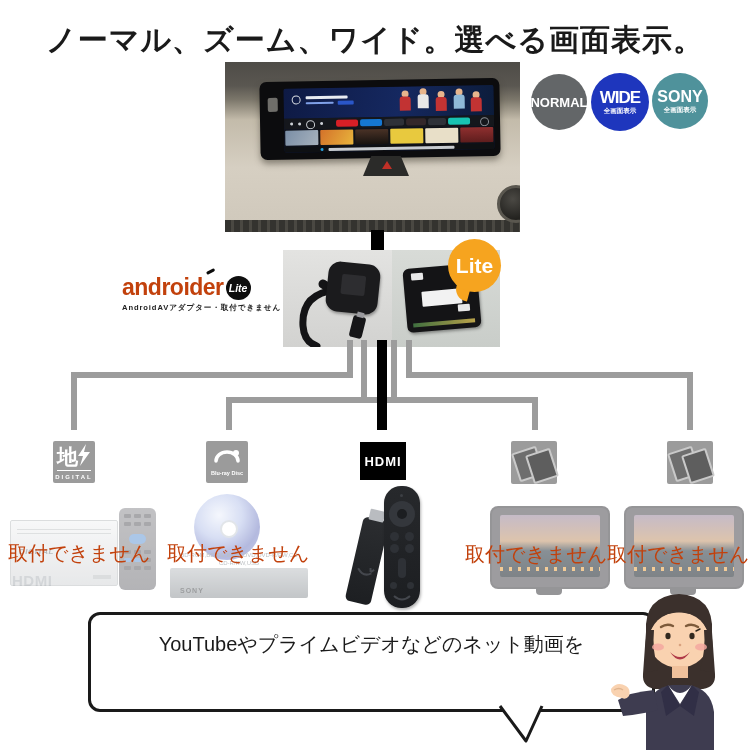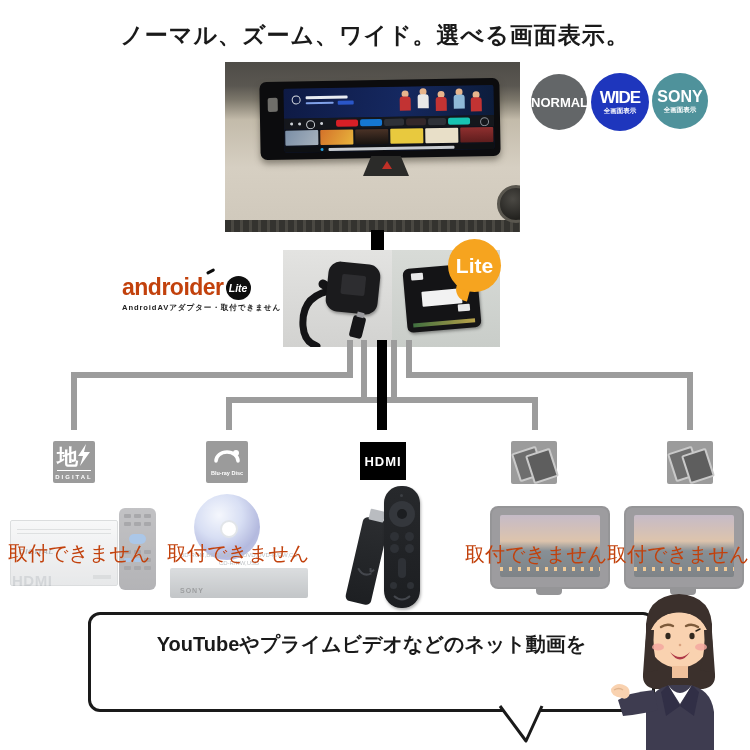--- a/index.html
+++ b/index.html
@@ -1,21 +1,21 @@
 <!DOCTYPE html>
 <html><head>
 <meta charset="utf-8">
 <style>
   html,body{margin:0;padding:0;background:#fff;}
   #stage{position:relative;width:750px;height:750px;background:#fff;overflow:hidden;
          font-family:"Liberation Sans","DejaVu Sans",sans-serif;color:#111;}
   .abs{position:absolute;}
 
   
-  #title{left:0;right:0;top:20px;text-align:center;font-size:23px;font-weight:bold;
+  #title{left:0;right:0;top:20px;text-align:center;font-size:30px;font-weight:bold;
          letter-spacing:1px;color:#1a1a1a;}
 
   
   #car{left:225px;top:62px;width:295px;height:170px;overflow:hidden;
        background:linear-gradient(#4e4c47 0%,#5a5751 14%,#7b766a 22%,#c3bbaa 34%,#d6cfc2 62%,#cfc8bb 100%);}
   #bezel{position:absolute;left:35px;top:18px;width:240px;height:78px;background:#0c0c0e;
          border-radius:7px;transform:rotate(-1deg);box-shadow:0 4px 6px rgba(60,55,45,.5);}
   #cam{position:absolute;left:8px;top:16px;width:10px;height:14px;background:#6f6e6a;border-radius:2px;}
   #scr{position:absolute;left:24px;top:7px;width:210px;height:64px;overflow:hidden;border-radius:2px;background:#0d1634;}
   .hero{position:absolute;left:0;top:0;width:210px;height:30px;
@@ -33,21 +33,21 @@
   #mount{position:absolute;left:138px;top:94px;width:46px;height:20px;background:#2b2b29;
          clip-path:polygon(18% 0,82% 0,100% 100%,0 100%);}
   #haz{position:absolute;left:19px;top:5px;width:0;height:0;border-left:5px solid transparent;
        border-right:5px solid transparent;border-bottom:8px solid #c03027;}
   #vents{position:absolute;left:0;top:158px;width:295px;height:12px;
          background:repeating-linear-gradient(90deg,#34332f 0 6px,#4a4842 6px 9px);}
   #engine{position:absolute;left:272px;top:123px;width:32px;height:32px;border-radius:50%;
           background:radial-gradient(circle at 40% 35%,#4b4944,#23221f 70%);border:3px solid #5a574f;}
 
   
-  .modebadge{border-radius:50%;color:#fff;display:flex;flex-direction:column;justify-content:center;text-align:center;}
+  .modebadge{border-radius:50%;color:#fff;display:flex;flex-direction:column;align-items:center;justify-content:center;text-align:center;}
   .modebadge .lab{font-weight:800;line-height:1;}
   .modebadge .sub{font-size:6.5px;font-weight:bold;margin-top:2px;line-height:1;}
   #badge-normal{left:531px;top:74px;width:56px;height:56px;background:#636668;}
   #badge-normal .lab{font-size:13px;}
   #badge-wide{left:591px;top:73px;width:58px;height:58px;background:#1e36bd;}
   #badge-wide .lab{font-size:17px;letter-spacing:-1px;}
   #badge-zoom{left:652px;top:73px;width:56px;height:56px;background:#4f929b;}
   #badge-zoom .lab{font-size:16px;}
 
   
@@ -142,21 +142,21 @@
   .hrlights{position:absolute;left:0;bottom:6px;width:100%;height:4px;
             background:repeating-linear-gradient(90deg,rgba(255,180,80,.9) 0 3px,rgba(40,50,60,0) 3px 9px);}
   .hrbase{position:absolute;left:44px;bottom:-8px;width:26px;height:8px;background:#4a494e;border-radius:0 0 4px 4px;}
   #hrmon1{left:490px;top:506px;}
   #hrmon2{left:624px;top:506px;}
 
   
   .status{font-size:20px;font-weight:500;color:#c2410c;z-index:5;white-space:nowrap;}
 
   
-  #bubble{left:88px;top:612px;width:561px;height:94px;background:#fff;border:3px solid #1a1a1a;border-radius:12px;z-index:1;font-weight:bold;}
+  #bubble{left:88px;top:612px;width:561px;height:94px;background:#fff;border:3px solid #1a1a1a;border-radius:12px;z-index:1;}
   #bubbletext{position:absolute;left:0;top:13px;width:100%;text-align:center;font-size:20px;line-height:33px;color:#1a1a1a;}
   #tailpatch{left:502px;top:703px;width:38px;height:7px;background:#fff;z-index:2;}
   #tailsvg{left:492px;top:705px;z-index:2;}
 
   
   #woman{left:608px;top:586px;z-index:6;}
 </style>
 </head>
 <body>
 

